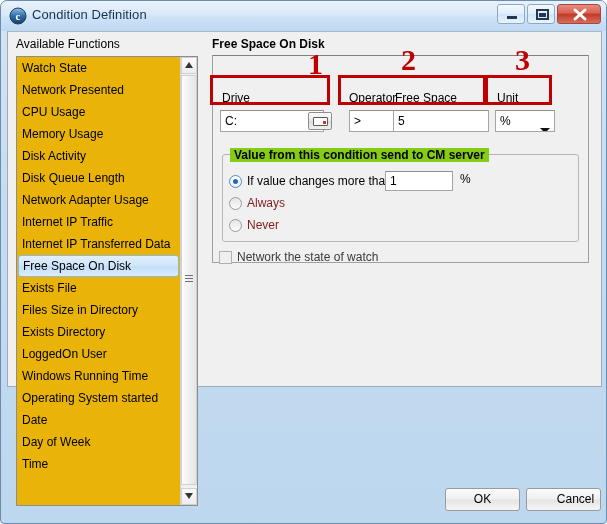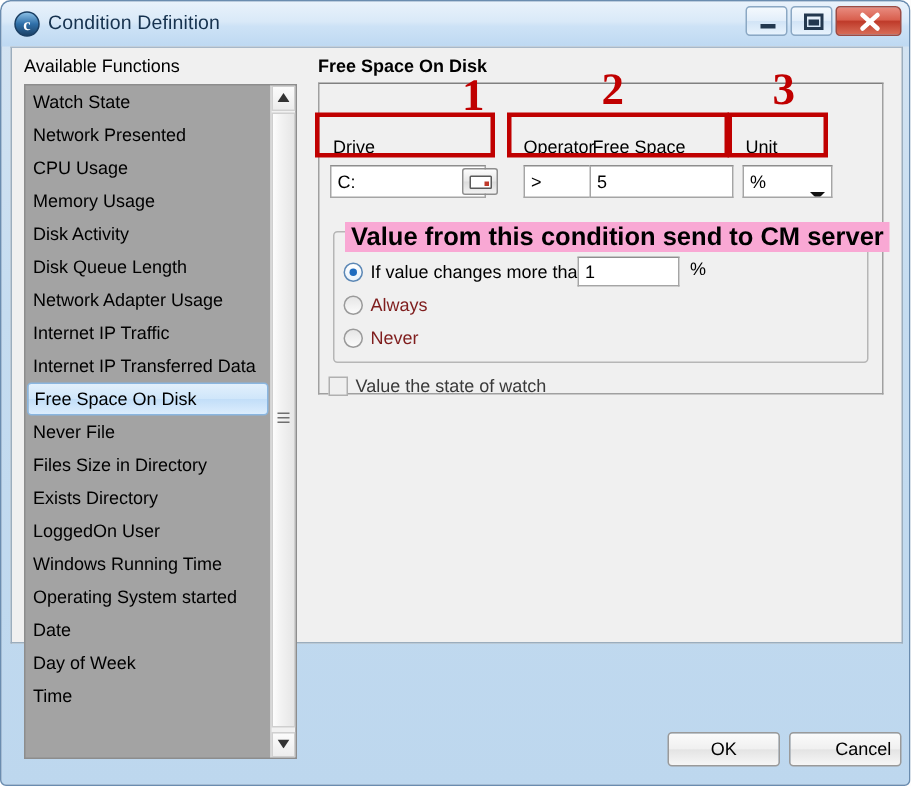--- a/index.html
+++ b/index.html
@@ -67,41 +67,41 @@
     border-radius: 3px 4px 3px 3px;
     background: linear-gradient(to bottom, #e88b7f 0%, #d9604f 45%, #bf3b2a 52%, #d86d58 100%);
   }
   .winbtn svg { display: block; margin: 0 auto; }
 
   
   #client {
     position: absolute;
     left: 6px; top: 30px;
     width: 595px;
-    height: 398px;
+    height: 356px;
     box-sizing: border-box;
     background: #f0f0f0;
     border: 1px solid #9badbd;
     border-top-color: #a8b8c8;
   }
 
   
   #lbl-available {
     position: absolute;
     left: 8px; top: 5px;
     font-size: 12px;
     color: #000;
   }
   #func-list {
     position: absolute;
     left: 8px; top: 24px;
     width: 182px;
     height: 450px;
     box-sizing: border-box;
-    background: #a3a3a3;
+    background: #eab308;
     border: 1px solid #8d8d8d;
     overflow: hidden;
   }
   #func-list-inner {
     position: absolute;
     left: 0; top: 0;
     width: 164px;
     height: 100%;
     overflow: hidden;
   }
@@ -272,22 +272,22 @@
     height: 88px;
     box-sizing: border-box;
     border: 1px solid #b6b6b6;
     border-radius: 3px;
     background: transparent;
   }
   #inner-group-title {
     position: absolute;
     left: 222px; top: 116px;
     padding: 0 4px;
-    background: #f9a8d4;
-    font-size: 17px;
+    background: #84cc16;
+    font-size: 12px;
     font-weight: bold;
     color: #000;
     white-space: nowrap;
   }
 
   .radio-row {
     position: absolute;
     left: 221px;
     height: 18px;
     font-size: 12px;
@@ -453,21 +453,21 @@
           <div class="func-item">Watch State</div>
           <div class="func-item">Network Presented</div>
           <div class="func-item">CPU Usage</div>
           <div class="func-item">Memory Usage</div>
           <div class="func-item">Disk Activity</div>
           <div class="func-item">Disk Queue Length</div>
           <div class="func-item">Network Adapter Usage</div>
           <div class="func-item">Internet IP Traffic</div>
           <div class="func-item">Internet IP Transferred Data</div>
           <div class="func-item selected">Free Space On Disk</div>
-          <div class="func-item">Never File</div>
+          <div class="func-item">Exists File</div>
           <div class="func-item">Files Size in Directory</div>
           <div class="func-item">Exists Directory</div>
           <div class="func-item">LoggedOn User</div>
           <div class="func-item">Windows Running Time</div>
           <div class="func-item">Operating System started</div>
           <div class="func-item">Date</div>
           <div class="func-item">Day of Week</div>
           <div class="func-item">Time</div>
         </div>
 
@@ -542,21 +542,21 @@
       <span class="radio-label">Always</span>
     </div>
 
     <div class="radio-row dim" id="row-never">
       <span class="radio-mark"></span>
       <span class="radio-label">Never</span>
     </div>
 
     <div id="assess-row">
       <span id="assess-mark"></span>
-      <span id="assess-label">Value the state of watch</span>
+      <span id="assess-label">Network the state of watch</span>
     </div>
 
     <div class="dlgbtn" id="btn-ok">OK</div>
     <div class="dlgbtn" id="btn-cancel">Cancel</div>
   </div>
 
   <div class="ann-box" id="ann-box-1"></div>
   <div class="ann-box" id="ann-box-2"></div>
   <div class="ann-box" id="ann-box-3"></div>
   <div class="ann-num" id="ann-num-1">1</div>

